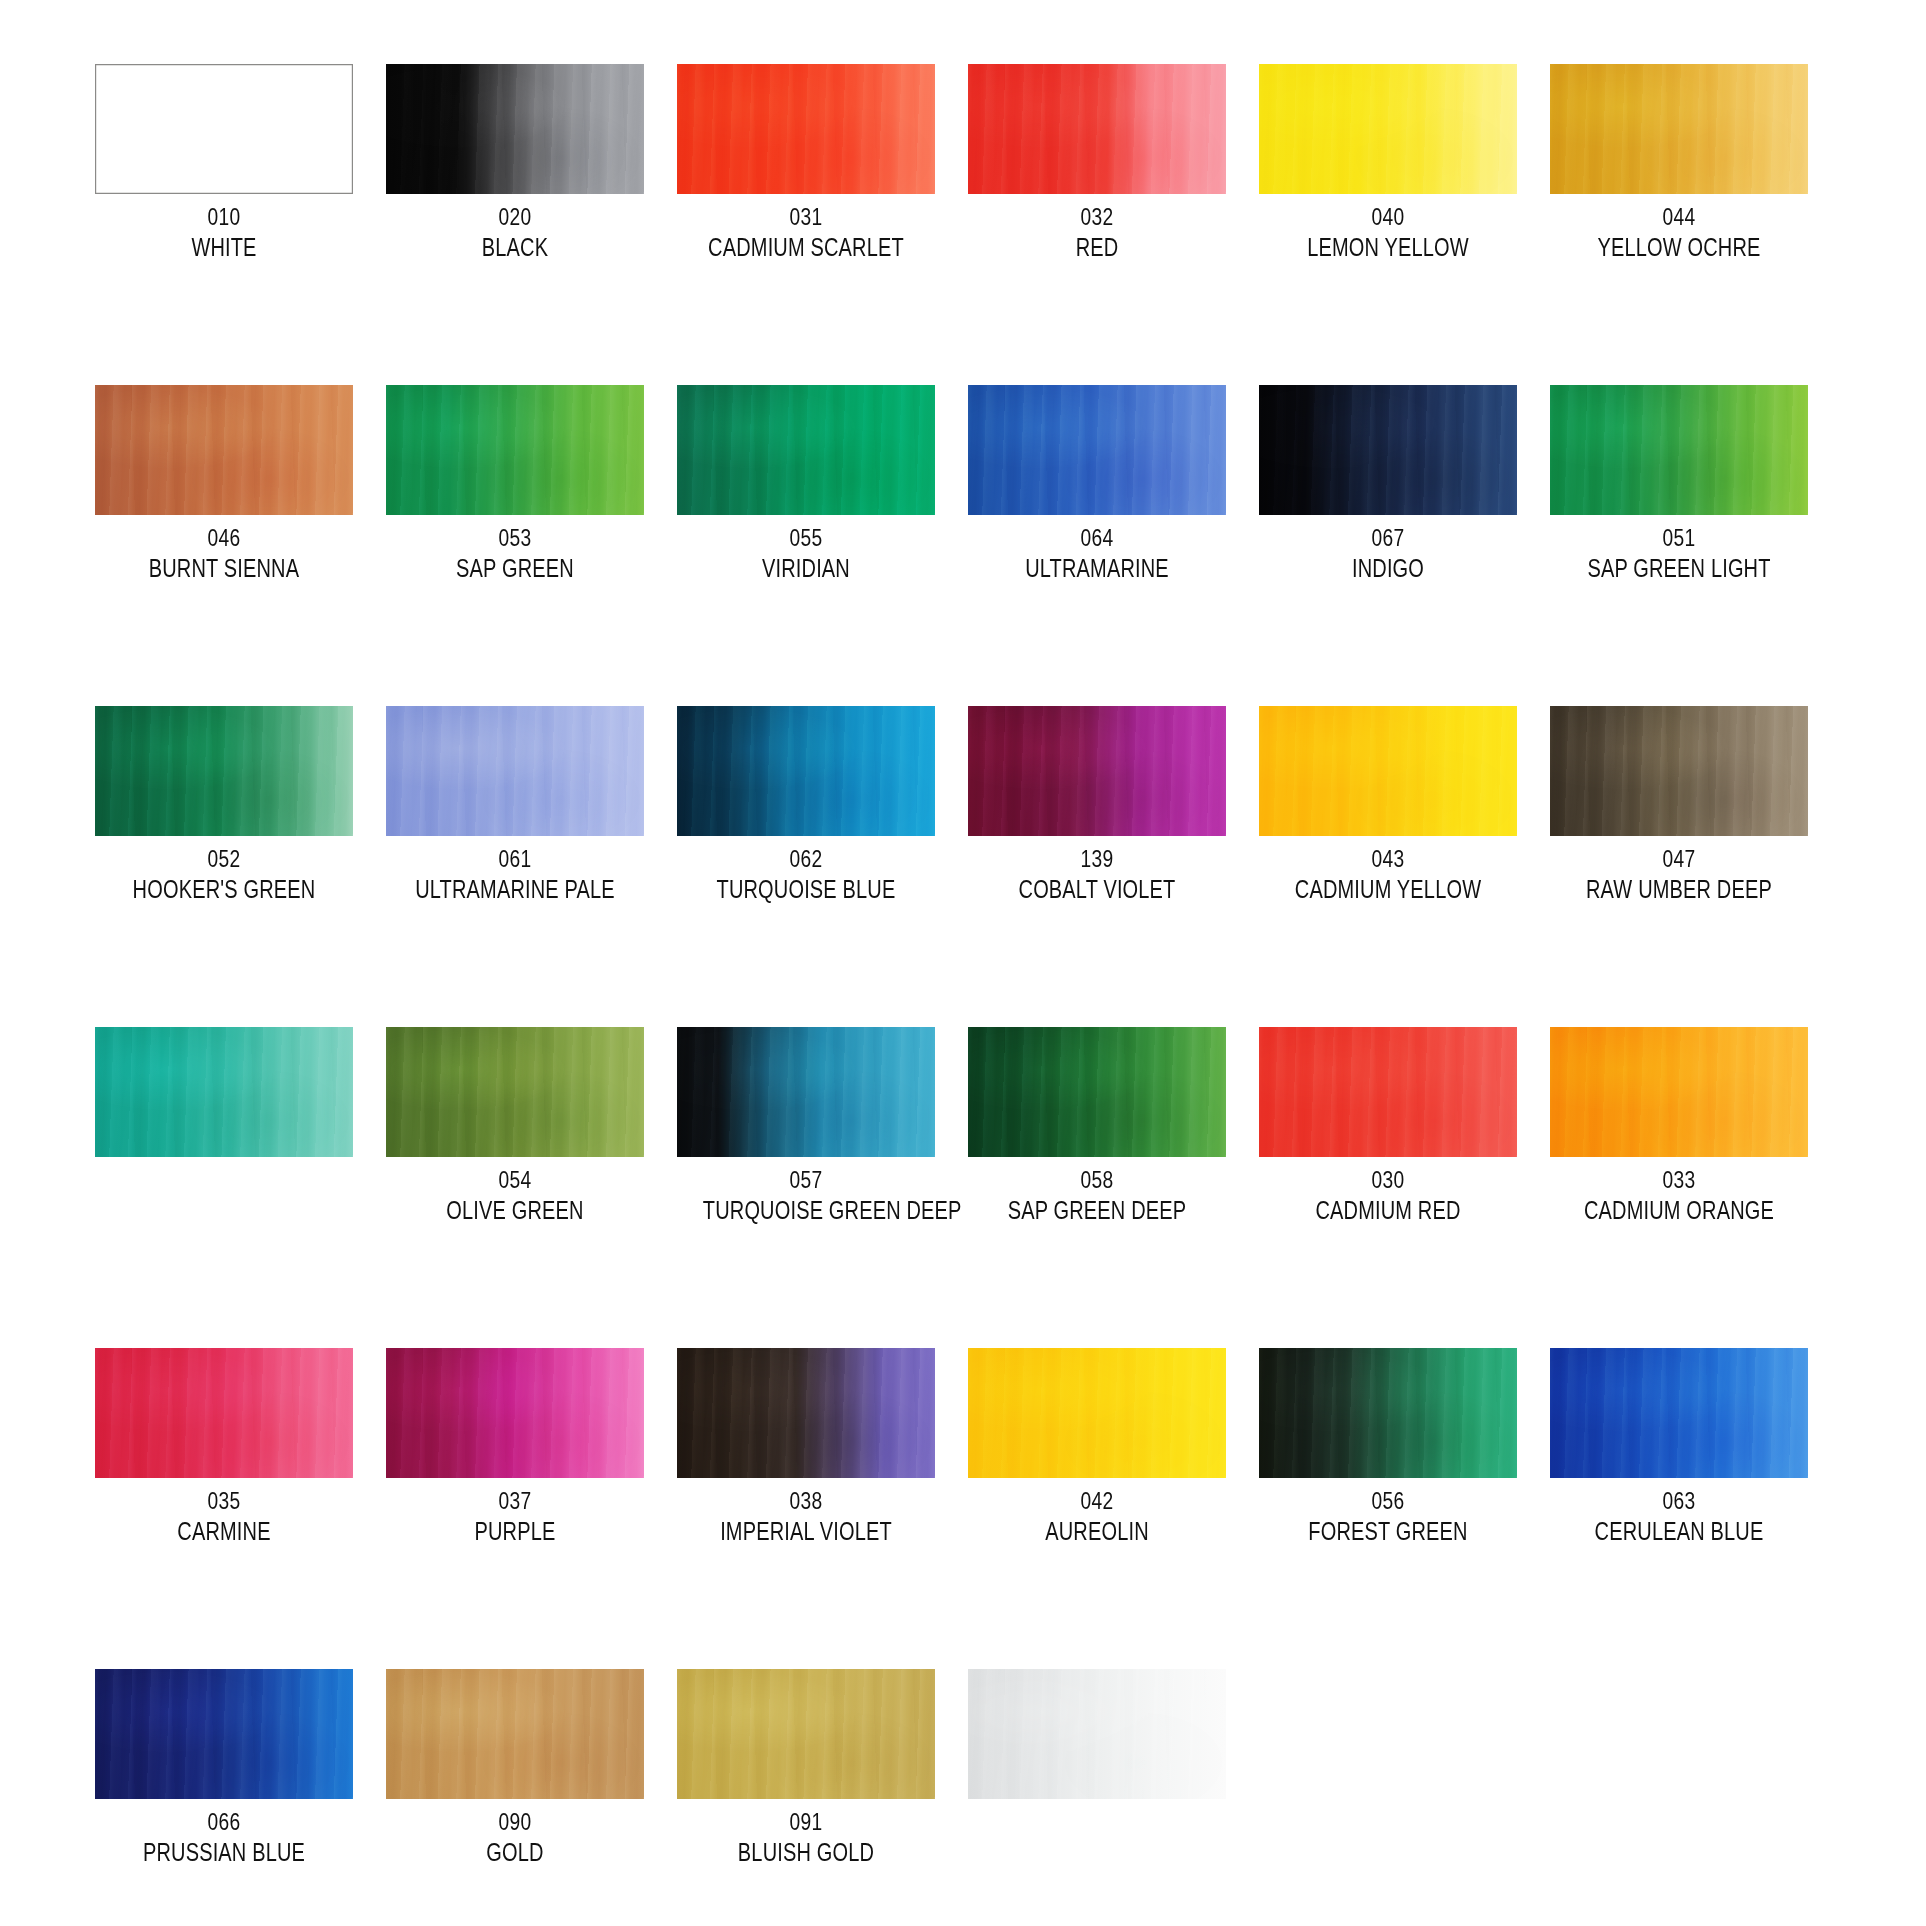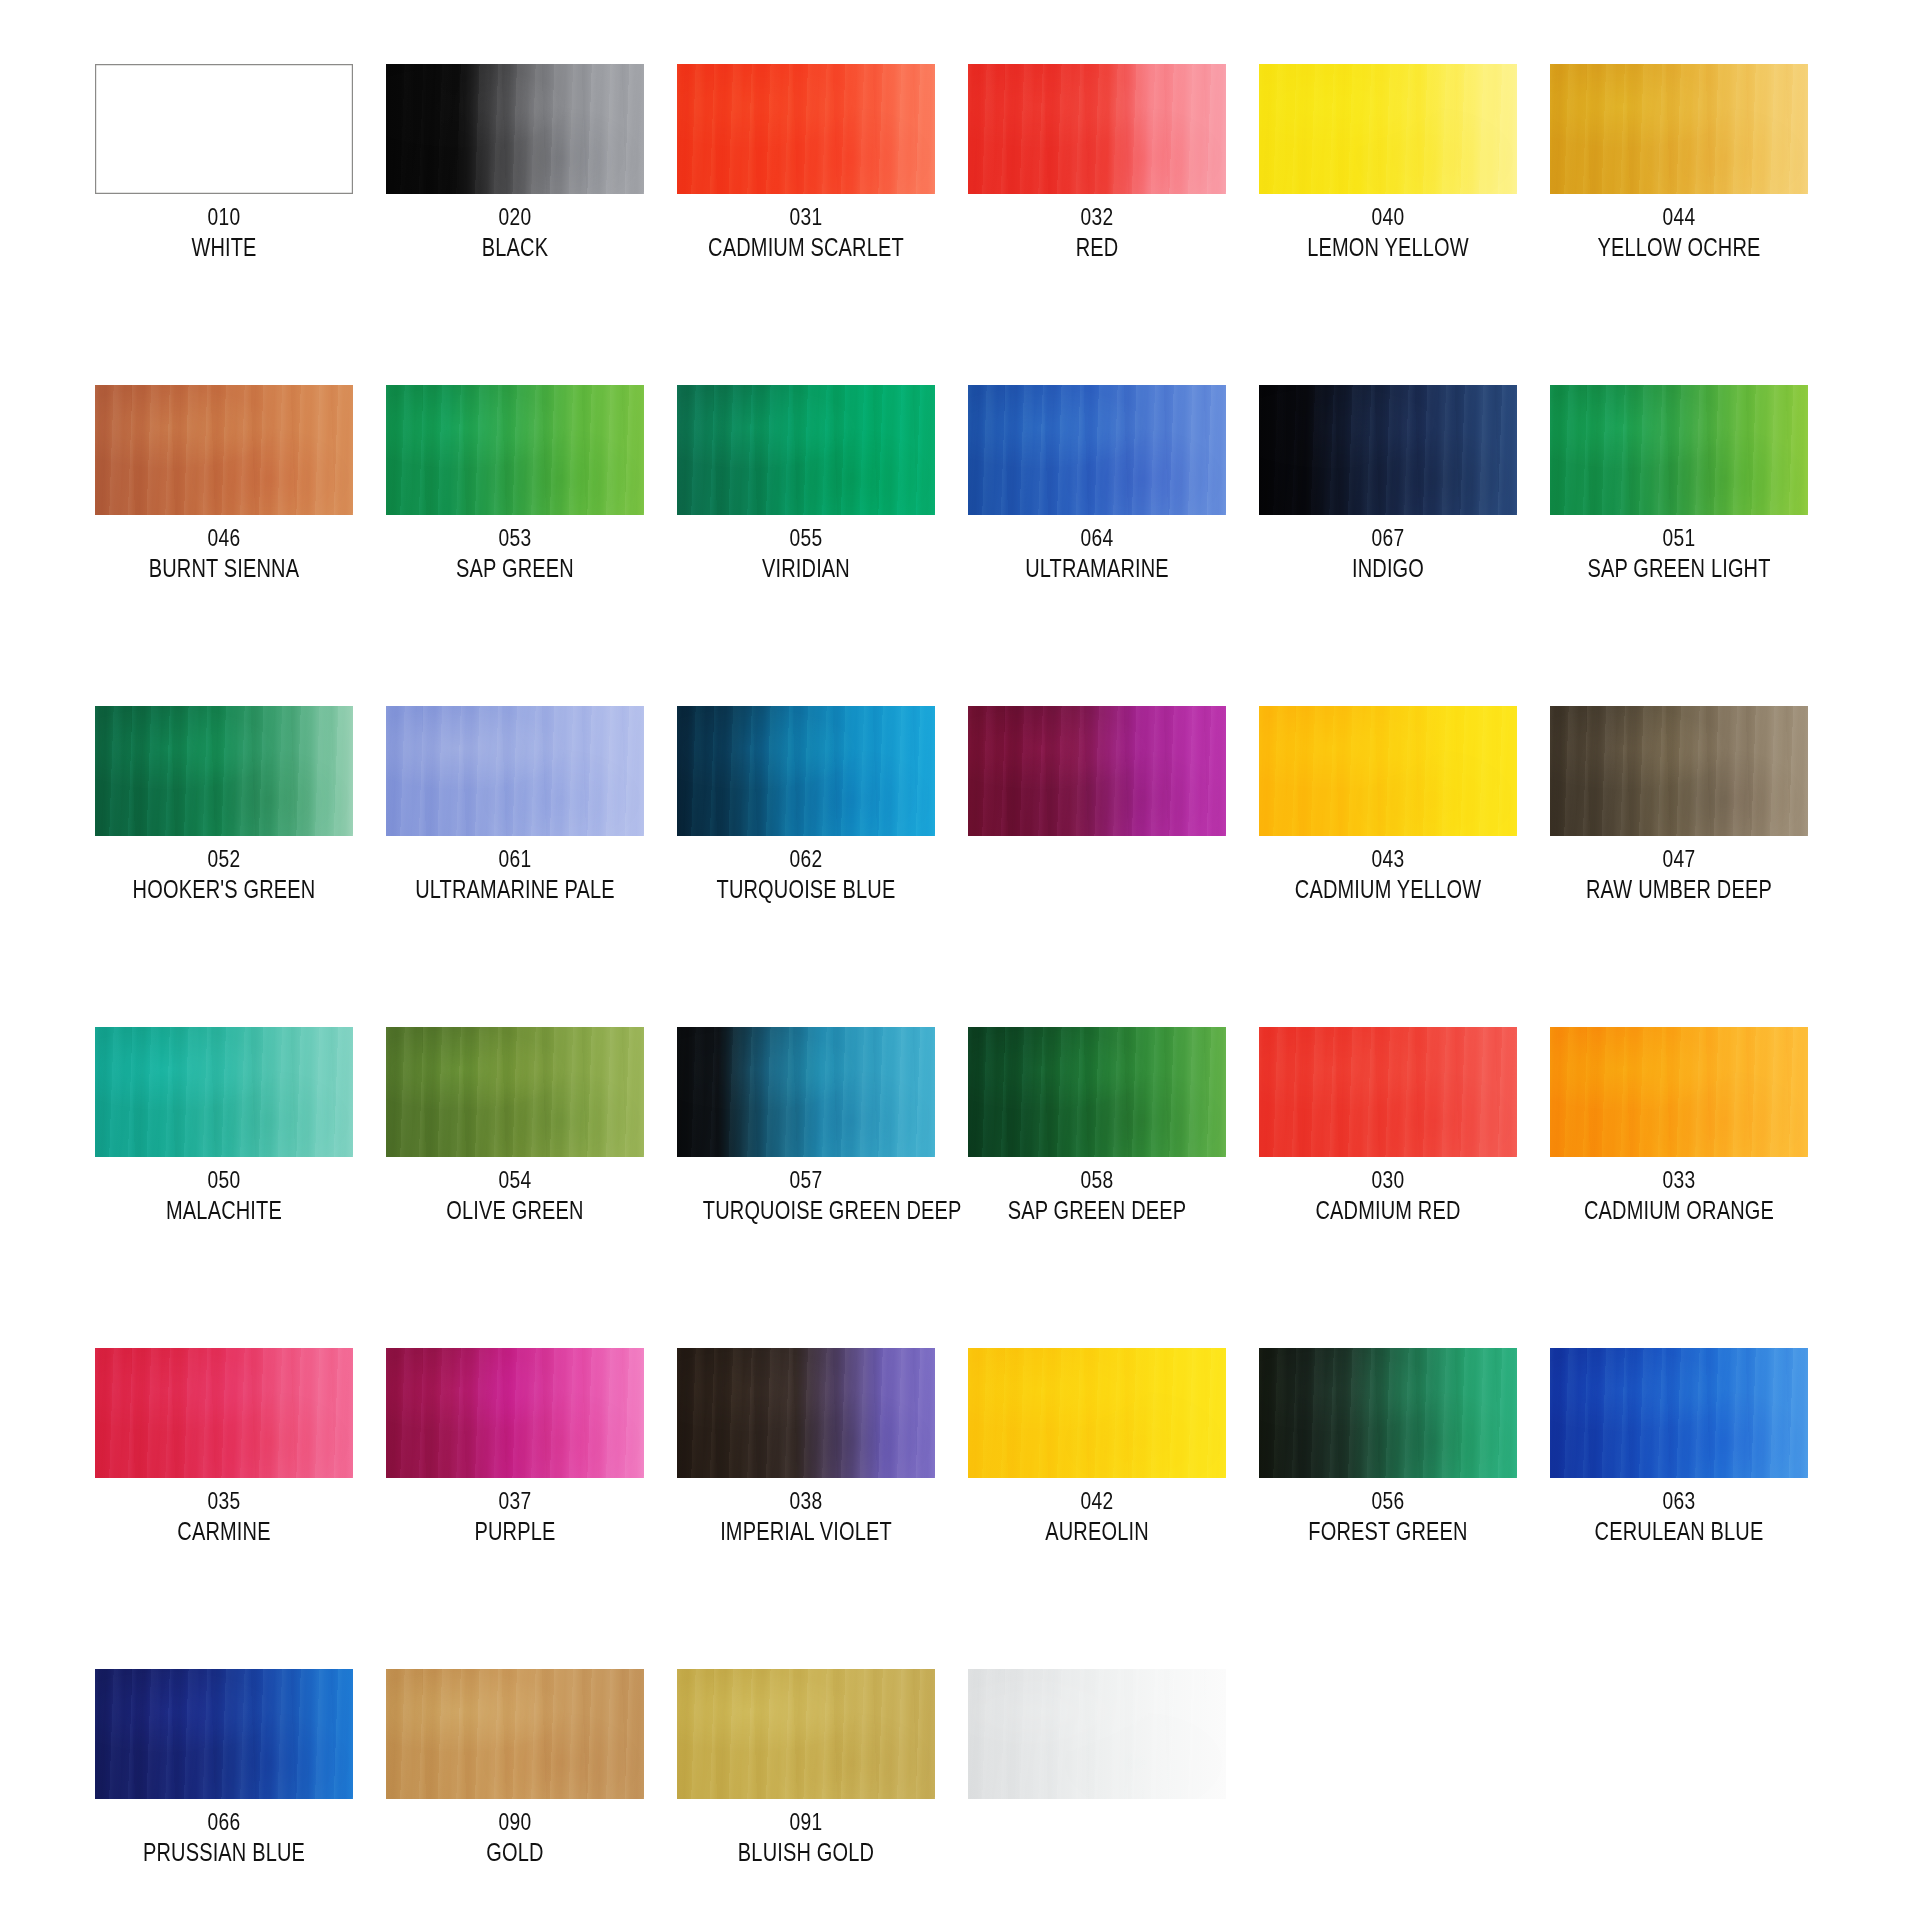--- a/index.html
+++ b/index.html
@@ -291,20 +291,24 @@
             <span class="name">TURQUOISE BLUE</span>
           </div>
         </div>
       </div>
       <div class="cell">
         <div class="swatch-wrap">
           <div class="swatch" style="background-image: linear-gradient(90deg, rgb(111, 16, 48) 0%, rgb(107, 15, 51) 20%, rgb(122, 22, 70) 42%, rgb(163, 36, 144) 66%, rgb(181, 47, 166) 86%, rgb(187, 53, 173) 100%);">
             <div class="tex"></div>
             <div class="tex2"></div>
           </div>
+          <div class="labels">
+            <span class="code">139</span>
+            <span class="name">COBALT VIOLET</span>
+          </div>
         </div>
       </div>
       <div class="cell">
         <div class="swatch-wrap">
           <div class="swatch" style="background-image: linear-gradient(90deg, rgb(252, 183, 10) 0%, rgb(252, 189, 11) 26%, rgb(252, 206, 14) 52%, rgb(253, 225, 21) 76%, rgb(253, 230, 28) 100%);">
             <div class="tex"></div>
             <div class="tex2"></div>
           </div>
           <div class="labels">
             <span class="code">043</span>
@@ -322,24 +326,20 @@
             <span class="code">047</span>
             <span class="name">RAW UMBER DEEP</span>
           </div>
         </div>
       </div>
       <div class="cell">
         <div class="swatch-wrap">
           <div class="swatch" style="background-image: linear-gradient(90deg, rgb(18, 160, 141) 0%, rgb(22, 167, 145) 26%, rgb(47, 182, 161) 52%, rgb(99, 201, 182) 78%, rgb(132, 212, 196) 100%);">
             <div class="tex"></div>
             <div class="tex2"></div>
-          </div>
-          <div class="labels">
-            <span class="code">050</span>
-            <span class="name">MALACHITE</span>
           </div>
         </div>
       </div>
       <div class="cell">
         <div class="swatch-wrap">
           <div class="swatch" style="background-image: linear-gradient(90deg, rgb(78, 112, 40) 0%, rgb(87, 122, 44) 26%, rgb(111, 143, 53) 52%, rgb(138, 168, 74) 78%, rgb(157, 182, 90) 100%);">
             <div class="tex"></div>
             <div class="tex2"></div>
           </div>
           <div class="labels">

